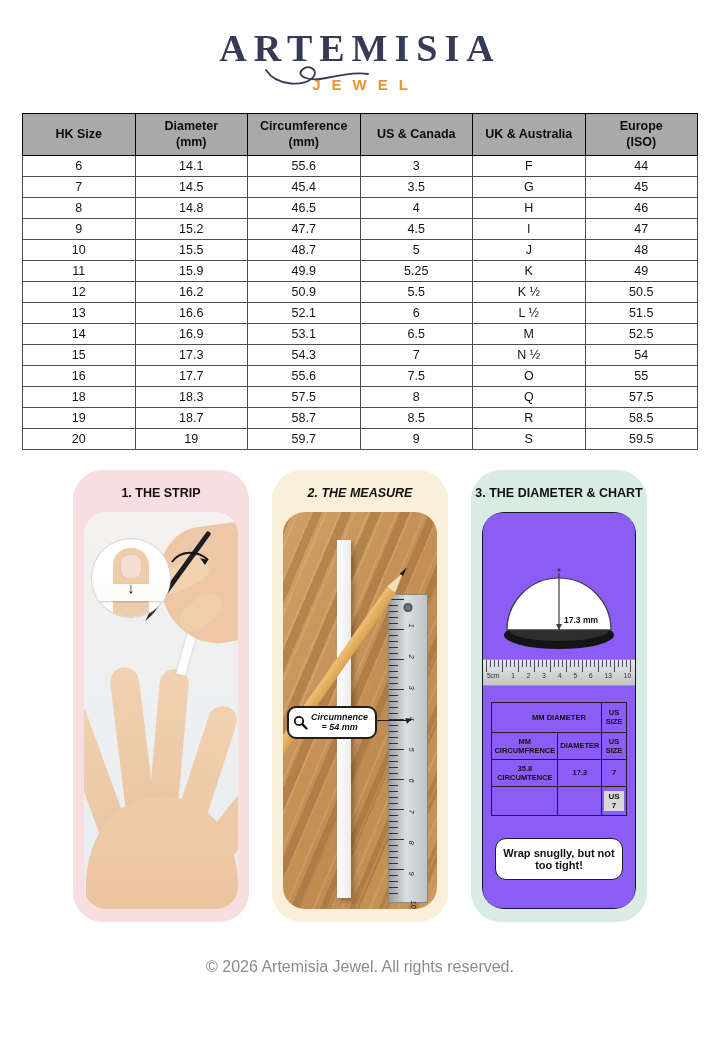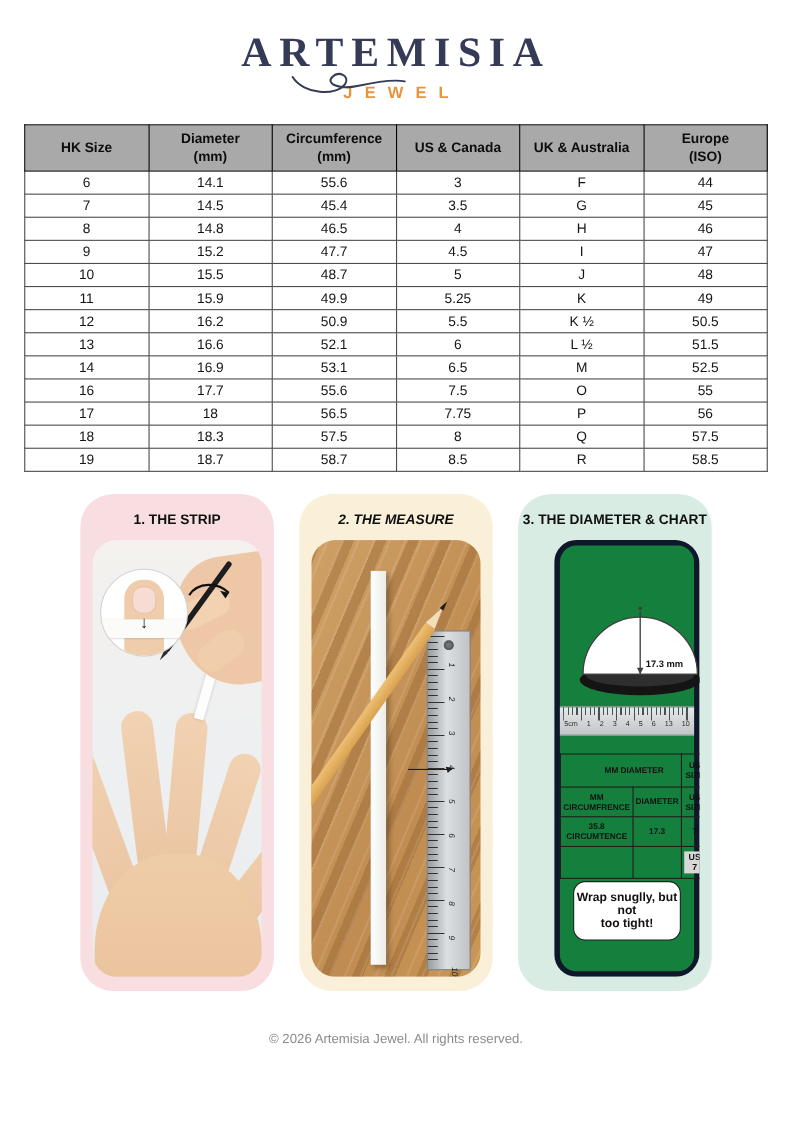--- a/index.html
+++ b/index.html
@@ -98,41 +98,41 @@
   .callout { position:absolute; left:4px; top:194px; background:#fff; border:2px solid #1d1d1d;
              border-radius:9px; padding:4px 7px 4px 4px; display:flex; align-items:center; gap:3px; }
   .callout-text { font-size:9px; font-weight:bold; color:#111; line-height:1.2;
                   text-align:center; white-space:pre-line; }
   .callout-line { position:absolute; left:88px; top:208px; width:40px; height:1.6px; background:#1d1d1d; }
   .callout-line::after { content:""; position:absolute; right:-1px; top:-3px;
              border-left:6px solid #1d1d1d; border-top:3.5px solid transparent; border-bottom:3.5px solid transparent;
              transform:rotate(-18deg); }
 
   
-  .panel3 { position:absolute; inset:0; background:#15803d; border:5px solid #0f172a; border-radius:20px;margin-left:22px; }
+  .panel3 { position:absolute; inset:0; background:#8b5cf6; border:1px solid #0f172a; border-radius:20px; }
   .ring-svg { display:block; margin:30px auto 0; }
   .ruler3 { position:relative; margin-top:6px; height:27px;
             background:linear-gradient(180deg,#e6e8e9,#c2c5c8); border-top:1px solid #979b9e; border-bottom:1px solid #979b9e; }
   .ruler3::before { content:""; position:absolute; left:3px; right:3px; top:0; height:7px;
             background:repeating-linear-gradient(90deg,#4c4e50 0 1px, rgba(0,0,0,0) 1px 4px); }
   .ruler3::after { content:""; position:absolute; left:3px; right:3px; top:0; height:12px;
             background:repeating-linear-gradient(90deg,#4c4e50 0 1px, rgba(0,0,0,0) 1px 16px); }
   .ruler3-labels { position:absolute; left:4px; right:4px; top:12px; display:flex;
             justify-content:space-between; font-size:6.5px; color:#2b2b2b; }
   table.mini { border-collapse:collapse; margin:16px auto 0; width:128px; }
   table.mini td { border:1px solid #1f1f1f; font-size:7.5px; font-weight:bold; color:#111;
                   text-align:center; padding:4px 2px; }
   table.mini td.top-left { height:30px; padding-left:26px; }
   .badge { display:inline-block; background:#d8d8d8; padding:1px 4px; font-size:8px; }
   .note3 { position:absolute; left:12px; right:12px; bottom:28px; background:#fff;
            border:1.6px solid #1f1f1f; border-radius:11px; padding:8px 2px;
            font-size:11px; font-weight:bold; color:#111; text-align:center; white-space:pre-line; }
 
   
-  .footer { margin-top:36px; text-align:center; font-size:12px; color:#8b8b8b; }
+  .footer { margin-top:36px; text-align:center; font-size:16px; color:#8b8b8b; }
 </style>
 </head>
 <body>
 
 <div class="logo">
   <div class="logo-title">ARTEMISIA</div>
   <svg class="logo-swash" width="110" height="26" viewBox="0 0 110 26">
     <path d="M4,8 C14,24 44,26 52,14 C56,7 46,2 40,8 C34,14 46,20 64,16 C82,12 96,10 106,12" fill="none" stroke="#353b57" stroke-width="1.8" stroke-linecap="round"></path>
   </svg>
   <div class="logo-sub">JEWEL</div>
@@ -219,50 +219,58 @@
       </tr>
       <tr>
         <td>14</td>
         <td>16.9</td>
         <td>53.1</td>
         <td>6.5</td>
         <td>M</td>
         <td>52.5</td>
       </tr>
       <tr>
+        <td>15</td>
+        <td>17.3</td>
+        <td>54.3</td>
+        <td>7</td>
+        <td>N ½</td>
+        <td>54</td>
+      </tr>
+      <tr>
         <td>16</td>
         <td>17.7</td>
         <td>55.6</td>
         <td>7.5</td>
         <td>O</td>
         <td>55</td>
       </tr>
       <tr>
-        <td>17</td>
-        <td>18</td>
-        <td>56.5</td>
-        <td>7.75</td>
-        <td>P</td>
-        <td>56</td>
-      </tr>
-      <tr>
         <td>18</td>
         <td>18.3</td>
         <td>57.5</td>
         <td>8</td>
         <td>Q</td>
         <td>57.5</td>
       </tr>
       <tr>
         <td>19</td>
         <td>18.7</td>
         <td>58.7</td>
         <td>8.5</td>
         <td>R</td>
         <td>58.5</td>
+      </tr>
+      <tr>
+        <td>20</td>
+        <td>19</td>
+        <td>59.7</td>
+        <td>9</td>
+        <td>S</td>
+        <td>59.5</td>
       </tr>
     </tbody>
 </table>
 
 <div class="cards">
 
   <div class="card card1">
     <div class="card-title">1. THE STRIP</div>
     <div class="card-inner">
       <div class="photo1">
@@ -307,20 +315,28 @@
             <span class="num" style="top: 119px;">4</span>
             <span class="num" style="top: 150px;">5</span>
             <span class="num" style="top: 181px;">6</span>
             <span class="num" style="top: 212px;">7</span>
             <span class="num" style="top: 243px;">8</span>
             <span class="num" style="top: 274px;">9</span>
             <span class="num" style="top: 305px;">10</span>
           </div>
         <div class="pencil"></div>
         <div class="callout-line"></div>
+        <div class="callout">
+          <svg width="15" height="15" viewBox="0 0 15 15">
+            <circle cx="6" cy="6" r="4.2" fill="none" stroke="#111" stroke-width="1.8"></circle>
+            <line x1="9.2" y1="9.2" x2="13.5" y2="13.5" stroke="#111" stroke-width="2.4" stroke-linecap="round"></line>
+          </svg>
+          <div class="callout-text">Circumnence
+= 54 mm</div>
+        </div>
       </div>
     </div>
   </div>
 
   <div class="card card3">
     <div class="card-title">3. THE DIAMETER &amp; CHART</div>
     <div class="card-inner">
       <div class="panel3">
         <svg class="ring-svg" width="146" height="110" viewBox="0 0 146 110">
           <ellipse cx="73" cy="92" rx="55" ry="14" fill="#141414"></ellipse>

